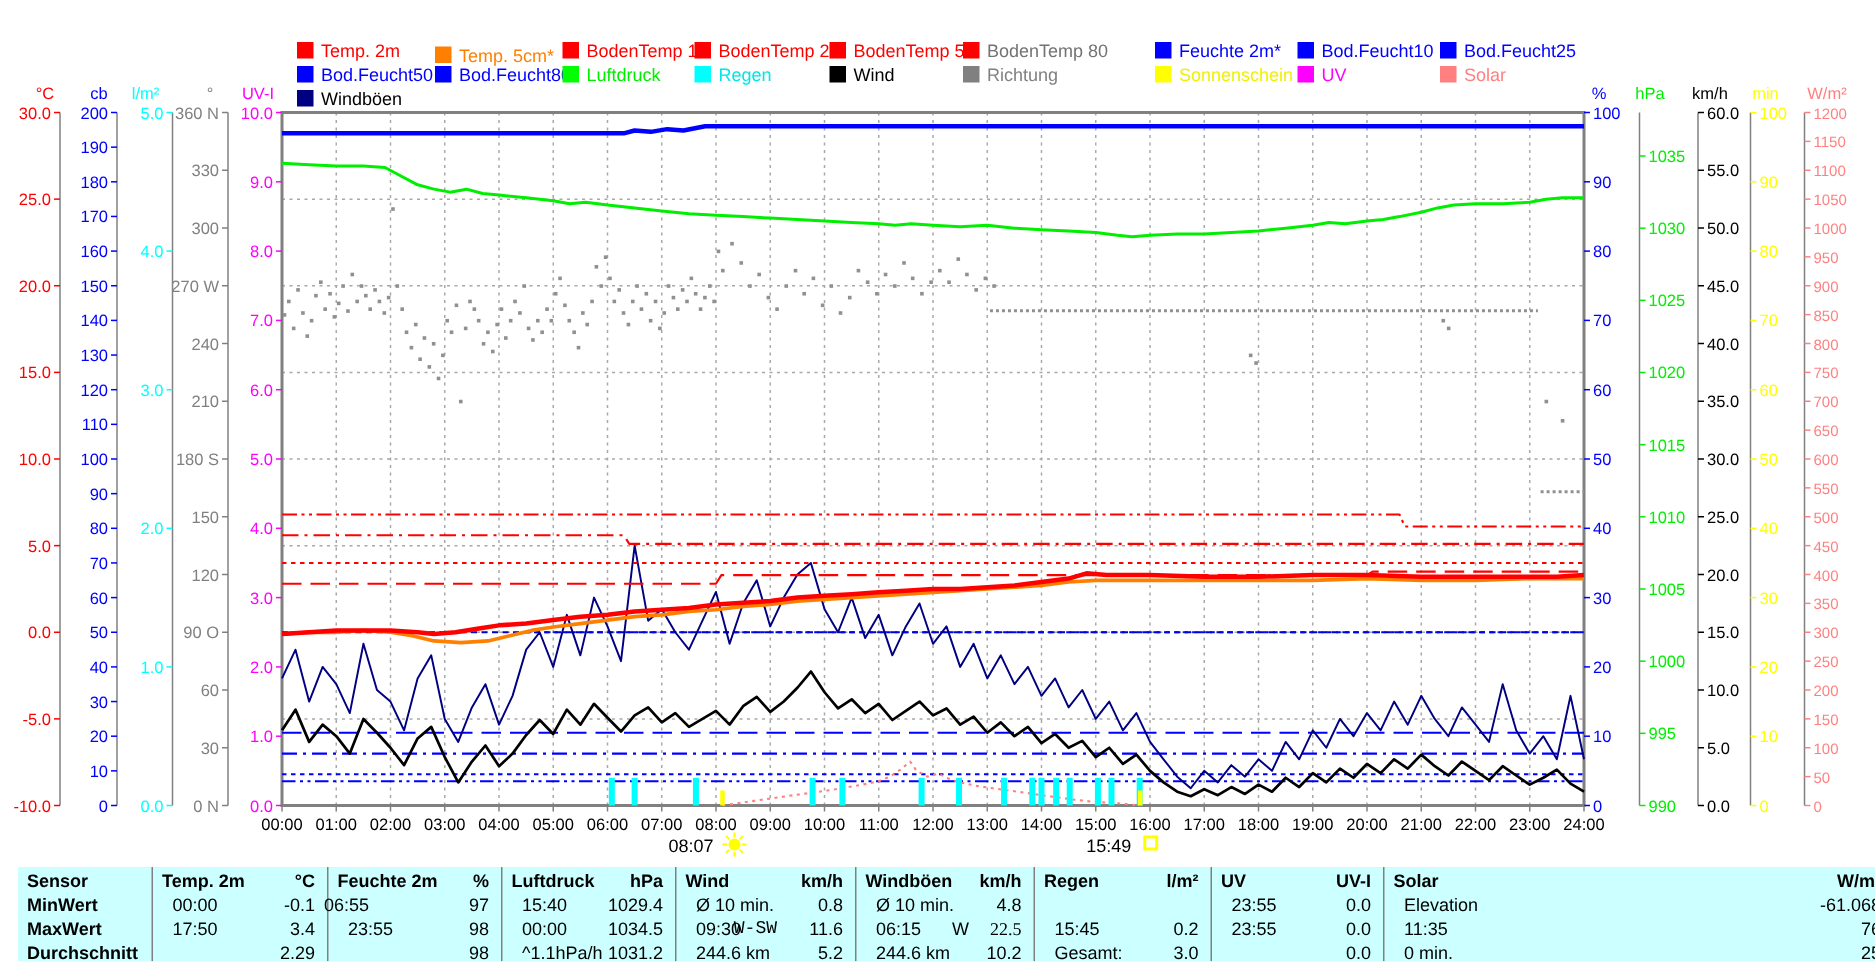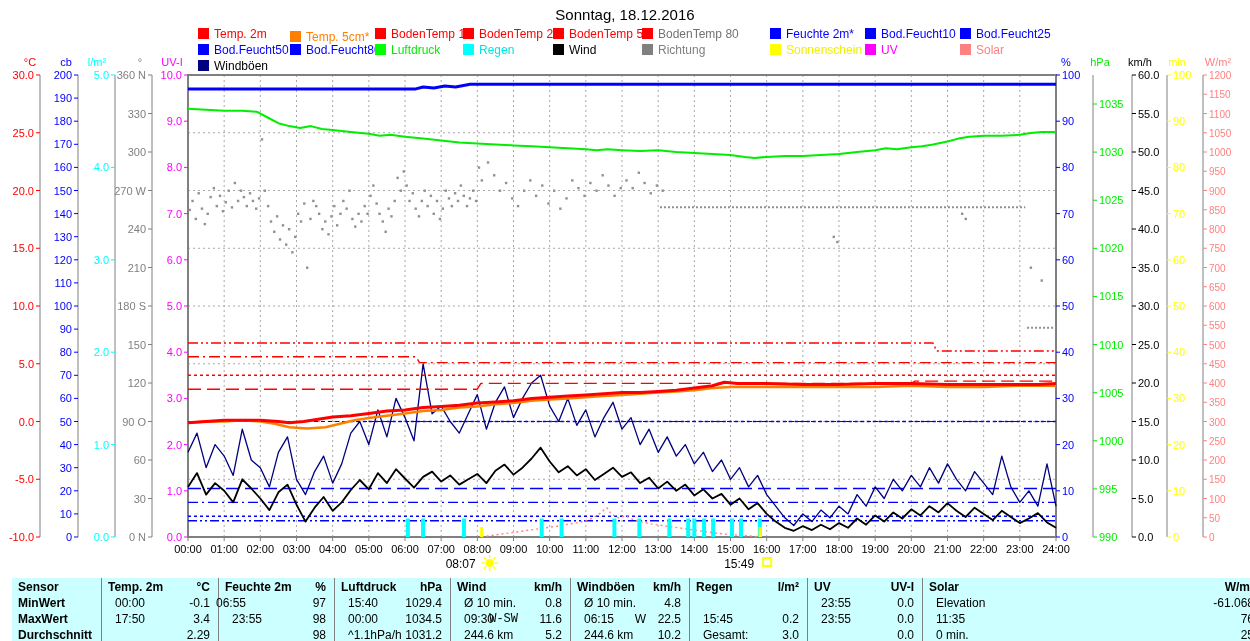--- a/index.html
+++ b/index.html
@@ -16,21 +16,20 @@
                   background:#CCFFFF; font-size:12px; color:#000;margin-left:12px; }
   .ft-sep { position:absolute; top:0; width:1px; height:63px; background:#808080; }
   .ft-cell { position:absolute; height:16px; line-height:16px; white-space:nowrap; }
   .bold { font-weight:bold; }
   .ft-right { text-align:right; }
 </style>
 </head>
 <body>
 <div class="page">
 
-<div class="title">Sonntag, 18.12.2016</div>
 <div class="legend">
       <div class="legend-item" style="left: 198px; top: 27px;"><span class="legend-swatch" style="background: rgb(255, 0, 0);"></span><span style="color: rgb(255, 0, 0);">Temp. 2m</span></div>
       <div class="legend-item" style="left: 290px; top: 30px;"><span class="legend-swatch" style="background: rgb(255, 128, 0);"></span><span style="color: rgb(255, 128, 0);">Temp. 5cm*</span></div>
       <div class="legend-item" style="left: 375px; top: 27px;"><span class="legend-swatch" style="background: rgb(255, 0, 0);"></span><span style="color: rgb(255, 0, 0);">BodenTemp 10</span></div>
       <div class="legend-item" style="left: 463px; top: 27px;"><span class="legend-swatch" style="background: rgb(255, 0, 0);"></span><span style="color: rgb(255, 0, 0);">BodenTemp 25</span></div>
       <div class="legend-item" style="left: 553px; top: 27px;"><span class="legend-swatch" style="background: rgb(255, 0, 0);"></span><span style="color: rgb(255, 0, 0);">BodenTemp 50</span></div>
       <div class="legend-item" style="left: 642px; top: 27px;"><span class="legend-swatch" style="background: rgb(255, 0, 0);"></span><span style="color: #737373;">BodenTemp 80</span></div>
       <div class="legend-item" style="left: 770px; top: 27px;"><span class="legend-swatch" style="background: rgb(0, 0, 255);"></span><span style="color: rgb(0, 0, 255);">Feuchte 2m*</span></div>
       <div class="legend-item" style="left: 865px; top: 27px;"><span class="legend-swatch" style="background: rgb(0, 0, 255);"></span><span style="color: rgb(0, 0, 255);">Bod.Feucht10</span></div>
       <div class="legend-item" style="left: 960px; top: 27px;"><span class="legend-swatch" style="background: rgb(0, 0, 255);"></span><span style="color: rgb(0, 0, 255);">Bod.Feucht25</span></div>
@@ -639,21 +638,21 @@
       <div class="ft-cell ft-right" style="left: 451px; top: 33px; width: 55px; font-family: Liberation Mono, monospace;">W-SW</div>
       <div class="ft-cell ft-right" style="left: 508px; top: 33px; width: 42px;">11.6</div>
       <div class="ft-cell " style="left: 452px; top: 49px; width: 60px;">244.6 km</div>
       <div class="ft-cell ft-right" style="left: 508px; top: 49px; width: 42px;">5.2</div>
       <div class="ft-cell bold" style="left: 565px; top: 1px; width: 65.45px;">Windböen</div>
       <div class="ft-cell bold ft-right" style="left: 599px; top: 1px; width: 70px;">km/h</div>
       <div class="ft-cell " style="left: 572px; top: 17px; width: 59.5px;">Ø 10 min.</div>
       <div class="ft-cell ft-right" style="left: 627px; top: 17px; width: 42px;">4.8</div>
       <div class="ft-cell " style="left: 572px; top: 33px; width: 59.5px;">06:15</div>
       <div class="ft-cell ft-right" style="left: 579px; top: 33px; width: 55px;">W</div>
-      <div class="ft-cell ft-right" style="left: 627px; top: 33px; width: 42px;">22.5</div>
+      <div class="ft-cell ft-right" style="left: 627px; top: 33px; width: 42px; font-family: Liberation Serif, serif;">22.5</div>
       <div class="ft-cell " style="left: 572px; top: 49px; width: 59.5px;">244.6 km</div>
       <div class="ft-cell ft-right" style="left: 627px; top: 49px; width: 42px;">10.2</div>
       <div class="ft-cell bold" style="left: 684px; top: 1px; width: 64.9px;">Regen</div>
       <div class="ft-cell bold ft-right" style="left: 717px; top: 1px; width: 70px;">l/m²</div>
       <div class="ft-cell " style="left: 691px; top: 17px; width: 59px;"></div>
       <div class="ft-cell ft-right" style="left: 745px; top: 17px; width: 42px;"></div>
       <div class="ft-cell " style="left: 691px; top: 33px; width: 59px;">15:45</div>
       <div class="ft-cell ft-right" style="left: 745px; top: 33px; width: 42px;">0.2</div>
       <div class="ft-cell " style="left: 691px; top: 49px; width: 59px;">Gesamt:</div>
       <div class="ft-cell ft-right" style="left: 745px; top: 49px; width: 42px;">3.0</div>

